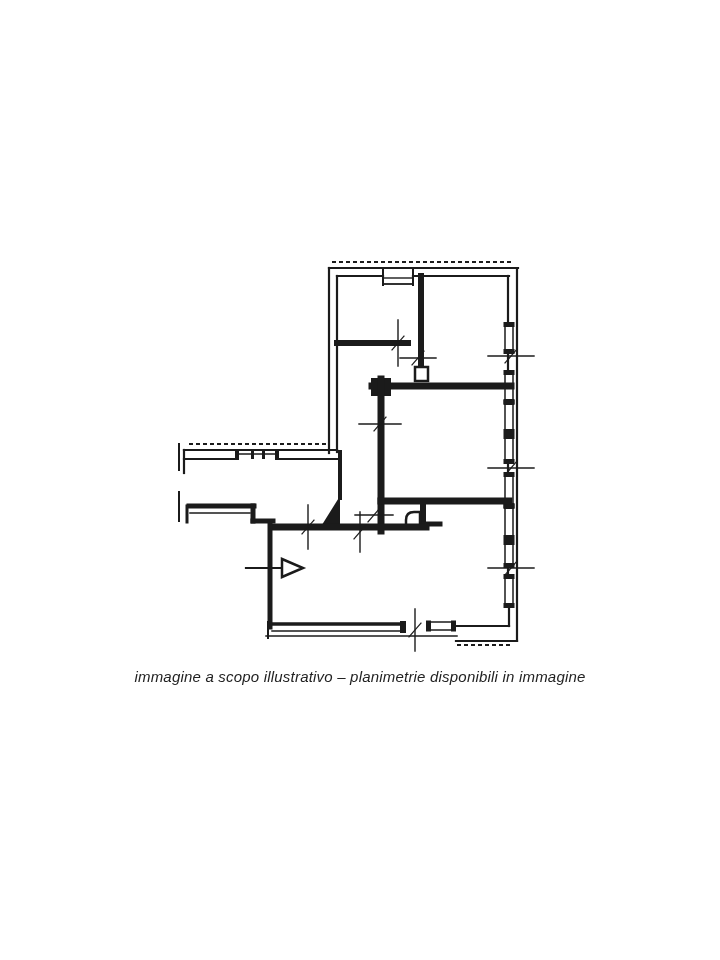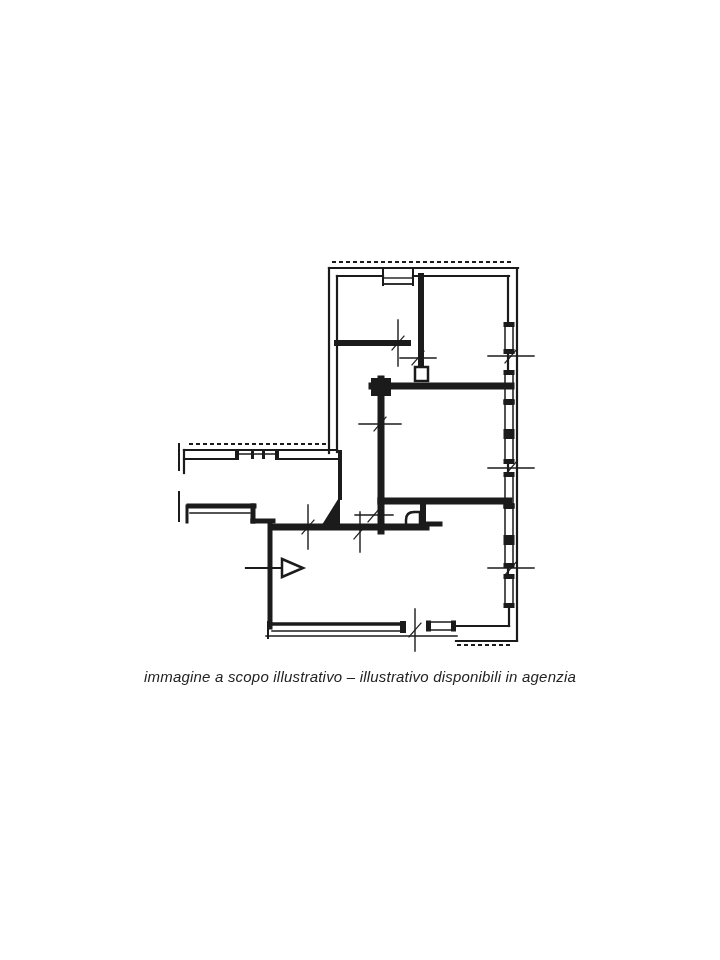--- a/index.html
+++ b/index.html
@@ -120,14 +120,14 @@
       <line x1="368" y1="522" x2="380" y2="508" stroke="#1b1b1b" stroke-width="1.2" stroke-linecap="square"></line>
       <line x1="308" y1="505" x2="308" y2="549" stroke="#1b1b1b" stroke-width="1.4" stroke-linecap="square"></line>
       <line x1="302" y1="534" x2="314" y2="520" stroke="#1b1b1b" stroke-width="1.2" stroke-linecap="square"></line>
       <line x1="360" y1="512" x2="360" y2="552" stroke="#1b1b1b" stroke-width="1.4" stroke-linecap="square"></line>
       <line x1="354" y1="539" x2="366" y2="525" stroke="#1b1b1b" stroke-width="1.2" stroke-linecap="square"></line>
       <line x1="415" y1="609" x2="415" y2="651" stroke="#1b1b1b" stroke-width="1.4" stroke-linecap="square"></line>
       <line x1="409" y1="637" x2="421" y2="623" stroke="#1b1b1b" stroke-width="1.2" stroke-linecap="square"></line>
       <line x1="246" y1="568" x2="282" y2="568" stroke="#1b1b1b" stroke-width="2.2" stroke-linecap="square"></line>
       <polygon points="282,559 282,577 303,568" fill="white" stroke="#1b1b1b" stroke-width="2.5" stroke-linejoin="miter"></polygon>
     </svg>
-  <div class="caption">immagine a scopo illustrativo – illustrativo disponibili in agenzia</div>
+  <div class="caption">immagine a scopo illustrativo – planimetrie disponibili in immagine</div>
 </div>
 
 </body></html>

